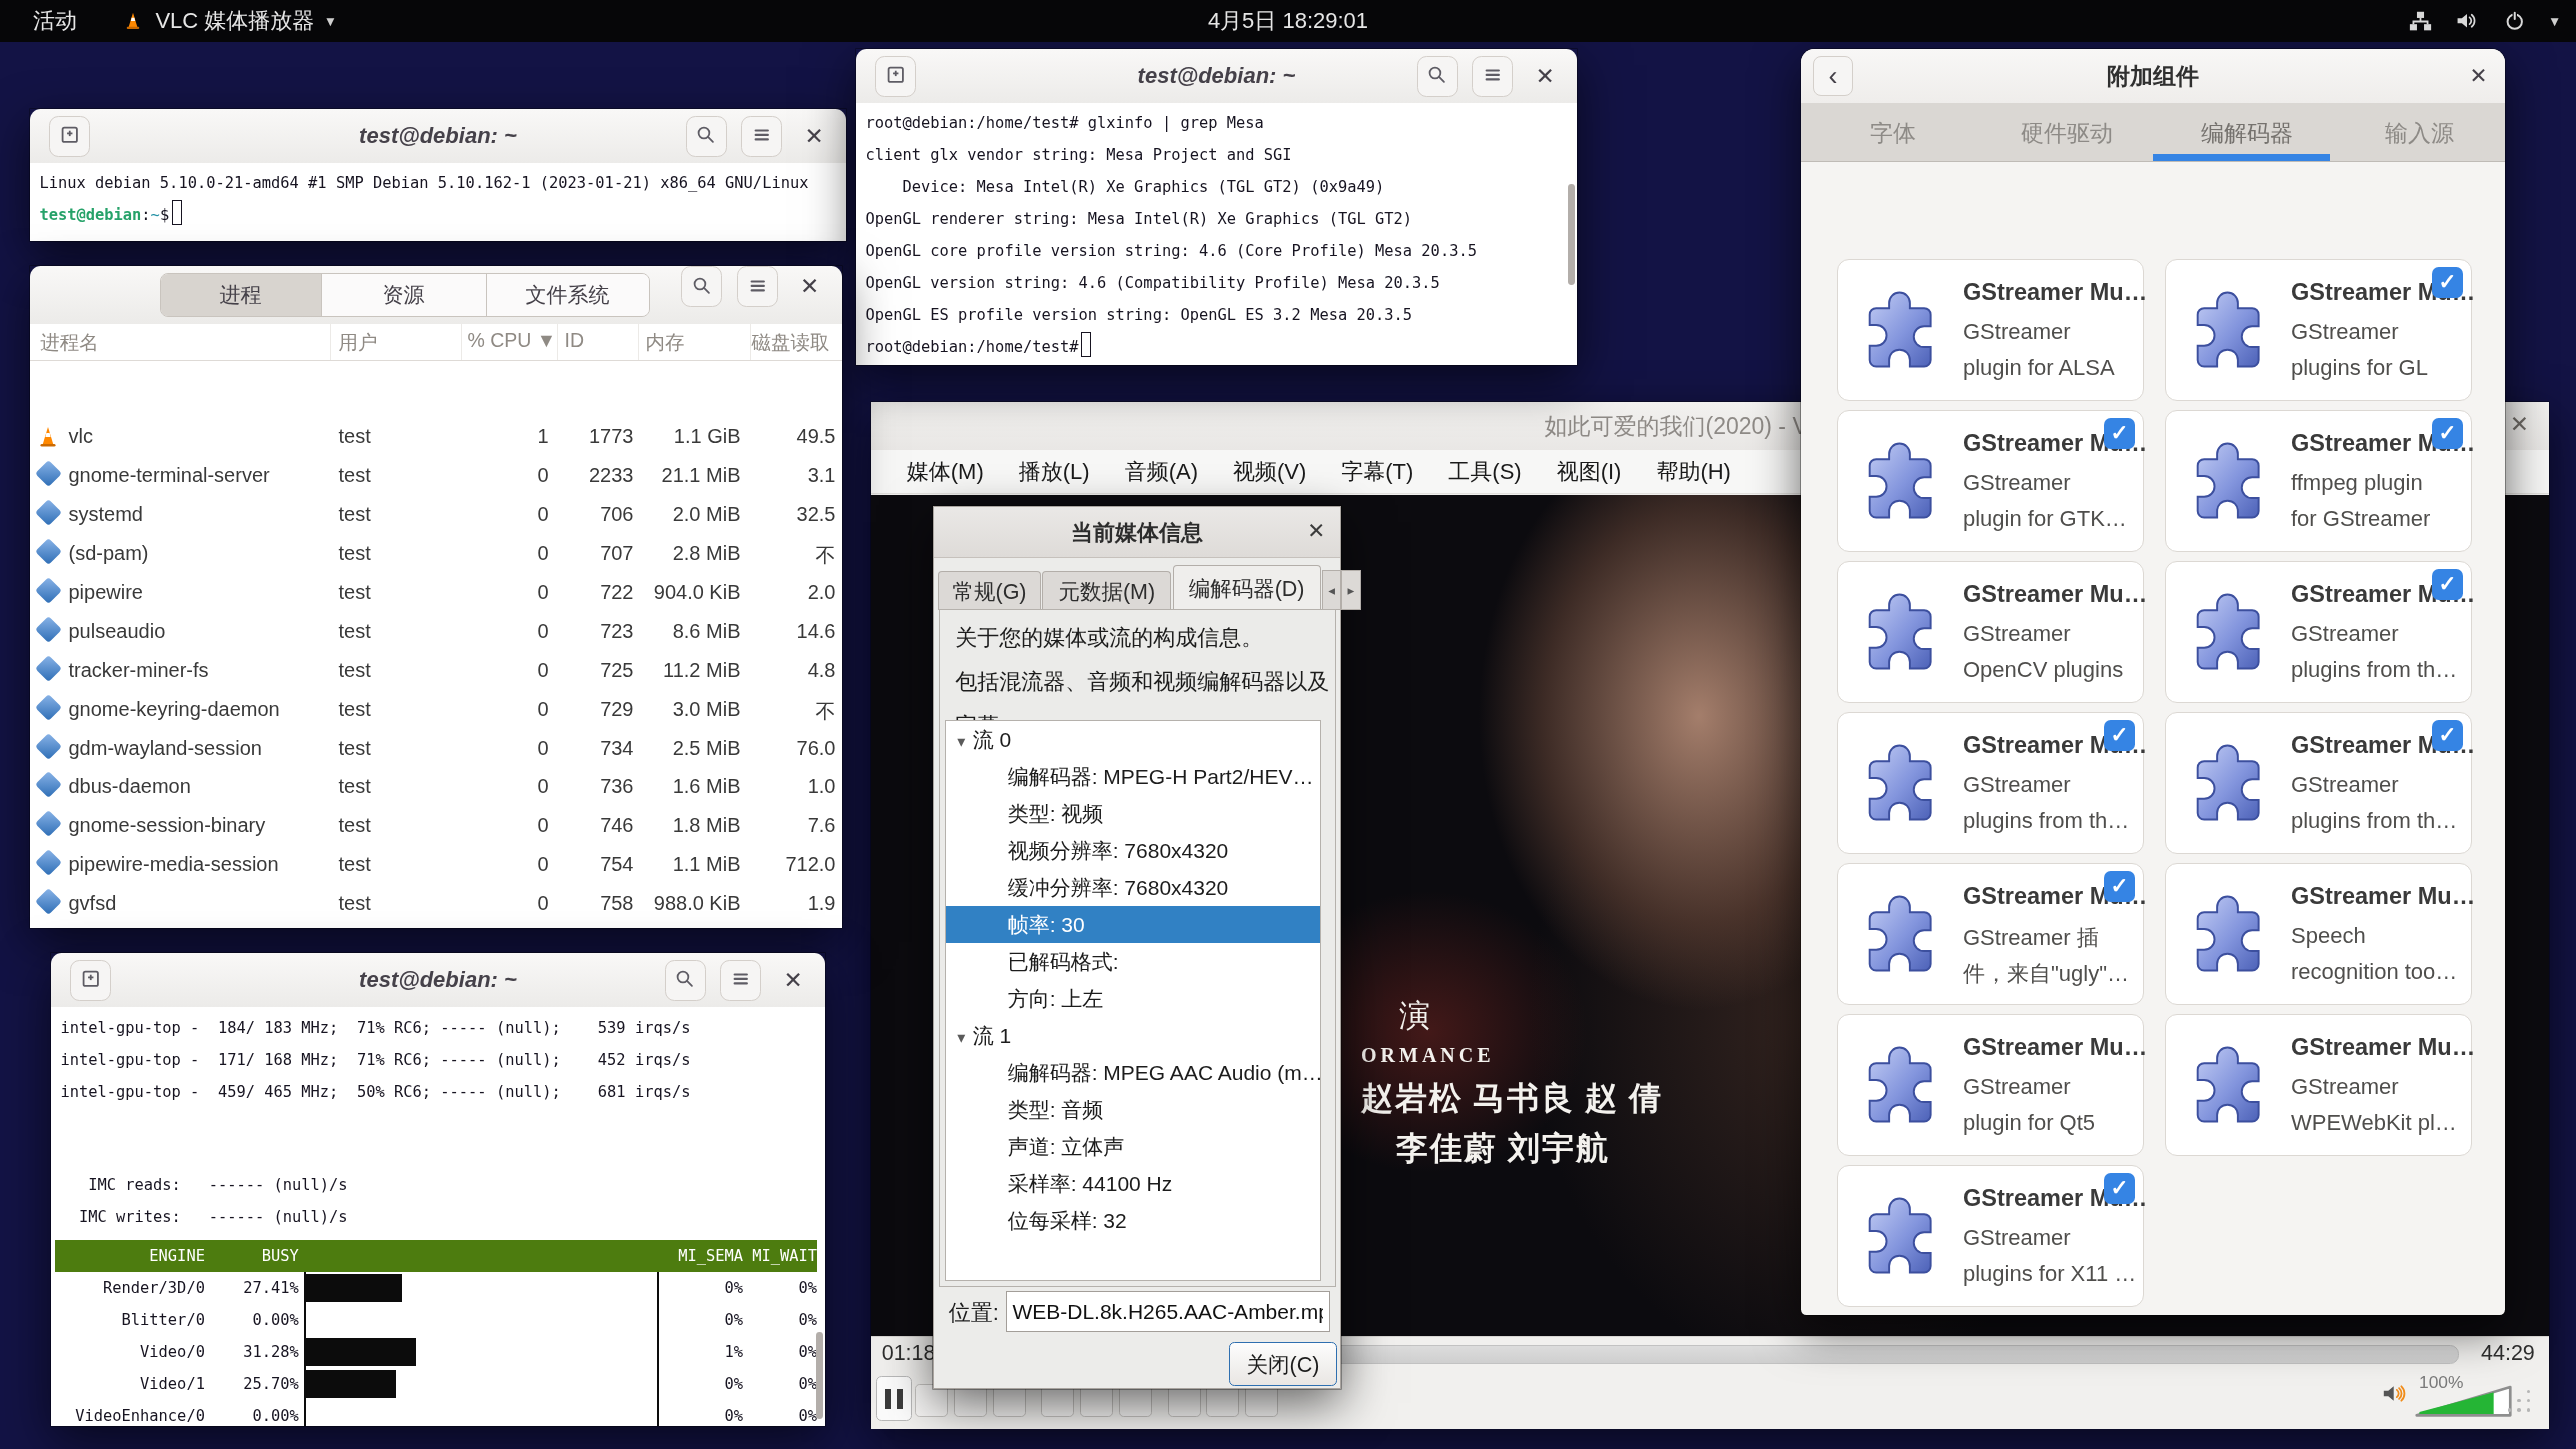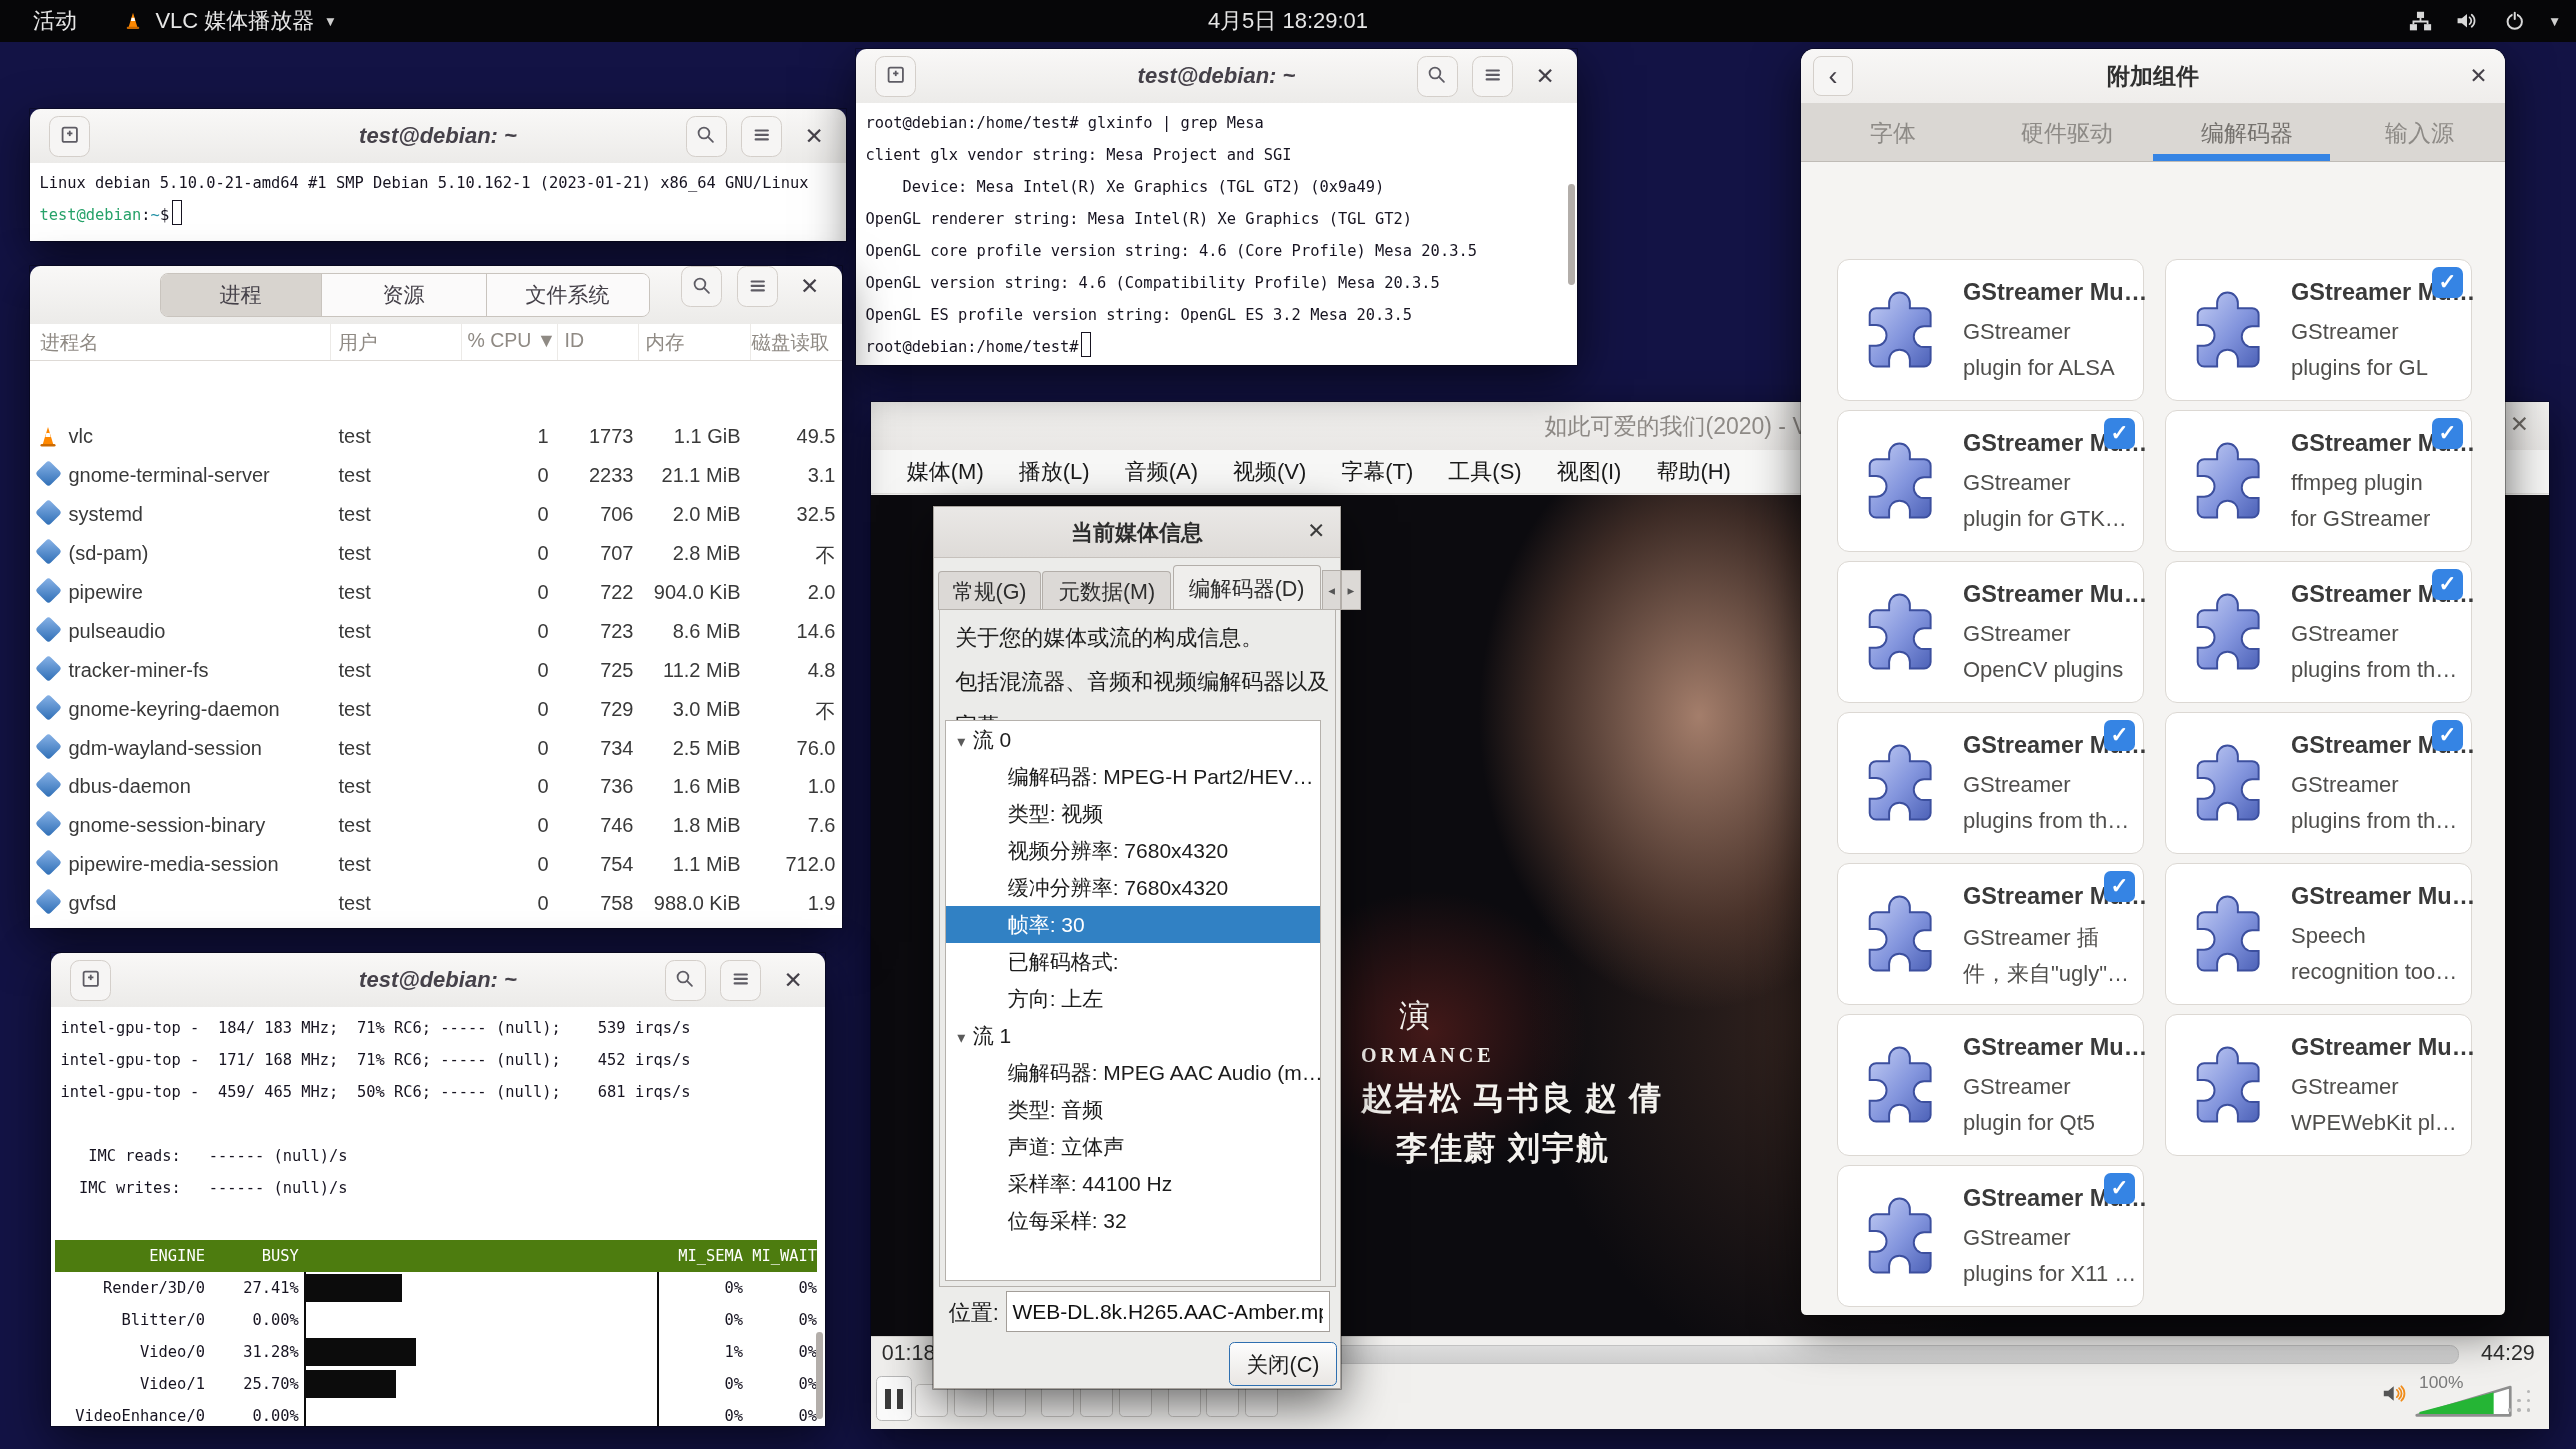--- a/index.html
+++ b/index.html
@@ -16,21 +16,21 @@
   .win{position:absolute;box-shadow:0 0 0 0.7px rgba(0,0,0,.45),0 14.8px 47px rgba(0,0,0,.6);}
   .ghead{height:54px;background:linear-gradient(#f9f8f7,#ecebe9);border-bottom:0.7px solid #cfc9c3;border-radius:10.7px 10.7px 0 0;position:relative;display:flex;align-items:center;}
   .gtitle{position:absolute;left:0;right:0;text-align:center;font-weight:bold;font-size:22px;color:#454149;font-style:italic;}
   .gbtn{width:39px;height:39px;border:0.7px solid #d4cfca;border-radius:9.4px;background:#f6f5f4;display:flex;align-items:center;justify-content:center;z-index:2;}
   .gclose{width:34px;height:39px;display:flex;align-items:center;justify-content:center;font-size:23px;color:#454149;z-index:2;}
   .gleft{margin-left:19px;}
   .gbtns{position:absolute;right:14.8px;display:flex;gap:14.8px;align-items:center;}
   
   .tbody{position:absolute;left:0;right:0;bottom:0;top:54px;background:#ffffff;overflow:hidden;}
   .tline{white-space:pre;font-family:"DejaVu Sans Mono",monospace;font-size:15.4px;line-height:32px;color:#171421;padding-left:9.4px;}
-  .pgreen{color:#26a269;font-weight:normal;}
+  .pgreen{color:#26a269;font-weight:bold;}
   .ptilde{color:#2190a4;}
   .cursor{display:inline-block;width:8px;height:23px;border:1.3px solid #171421;vertical-align:-4.7px;margin-left:2.7px;}
   .scrollthumb{position:absolute;width:6.7px;border-radius:3.4px;background:#b3aeaa;}
   
   .erow{display:flex;font-family:"DejaVu Sans Mono",monospace;font-size:15.4px;line-height:32px;color:#171421;}
   .ec1{width:150px;text-align:right;white-space:pre;}
   .ec2{width:94px;text-align:right;white-space:pre;}
   .ebar{width:351px;margin-left:5.4px;border-left:2px solid #0c0c0c;border-right:2px solid #0c0c0c;position:relative;}
   .ebar>div{position:absolute;left:0;top:2px;height:27.5px;background:#0c0c0c;}
   .ec4{width:84px;text-align:right;}
@@ -495,21 +495,21 @@
           </div>
         <div class="gclose">✕</div>
       </div>
     </div>
     <div class="tbody" id="gpubody">
       <div id="gpulines" style="position:absolute;left:0;top:5.4px;width:100%;">
           <div class="tline">intel-gpu-top -  184/ 183 MHz;  71% RC6; ----- (null);    539 irqs/s</div>
           <div class="tline">intel-gpu-top -  171/ 168 MHz;  71% RC6; ----- (null);    452 irqs/s</div>
           <div class="tline">intel-gpu-top -  459/ 465 MHz;  50% RC6; ----- (null);    681 irqs/s</div>
         </div>
-      <div id="imclines" style="position:absolute;left:0;top:133px;width:100%;">
+      <div id="imclines" style="position:absolute;left:0;top:162px;width:100%;">
           <div class="tline">   IMC reads:   ------ (null)/s</div>
           <div class="tline">  IMC writes:   ------ (null)/s</div>
         </div>
       <div id="enginetbl" style="position:absolute;left:4px;top:233px;width:762px;">
           <div class="erow ehead">
             <div class="ec1">ENGINE</div>
             <div class="ec2">BUSY</div>
             <div class="ebar"></div>
             <div class="ec4">MI_SEMA</div>
             <div class="ec5">MI_WAIT</div>

